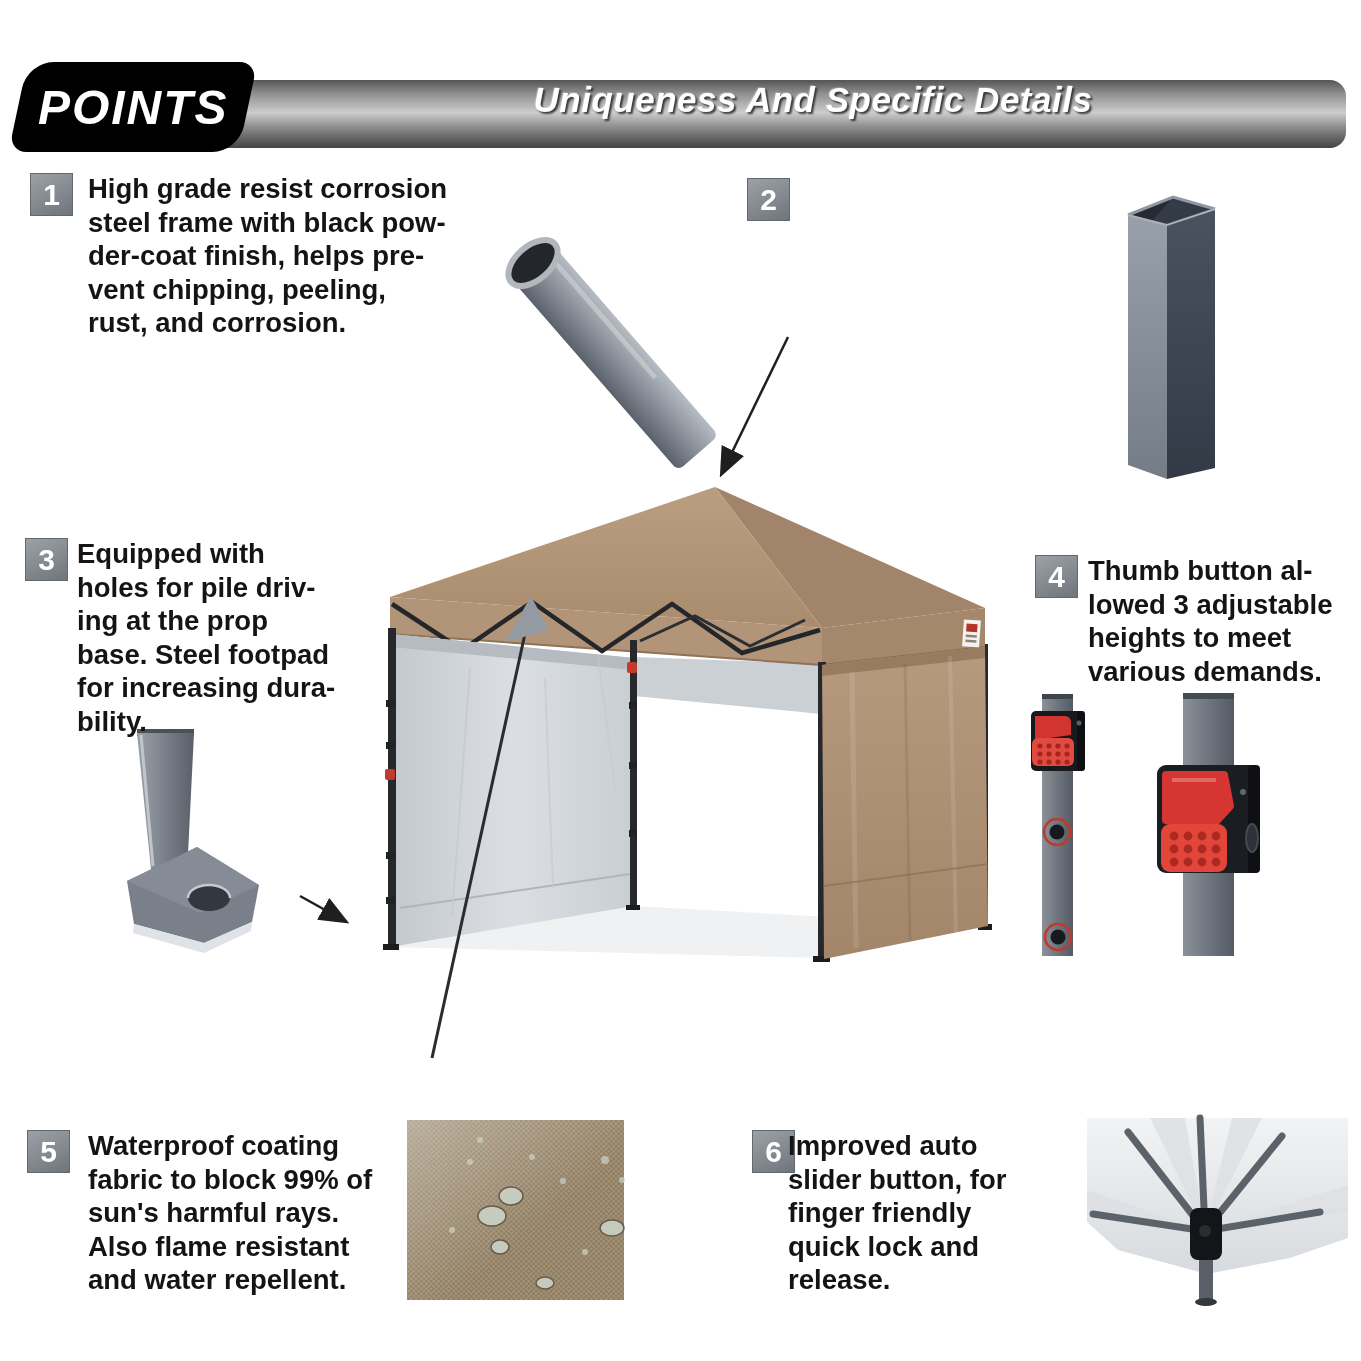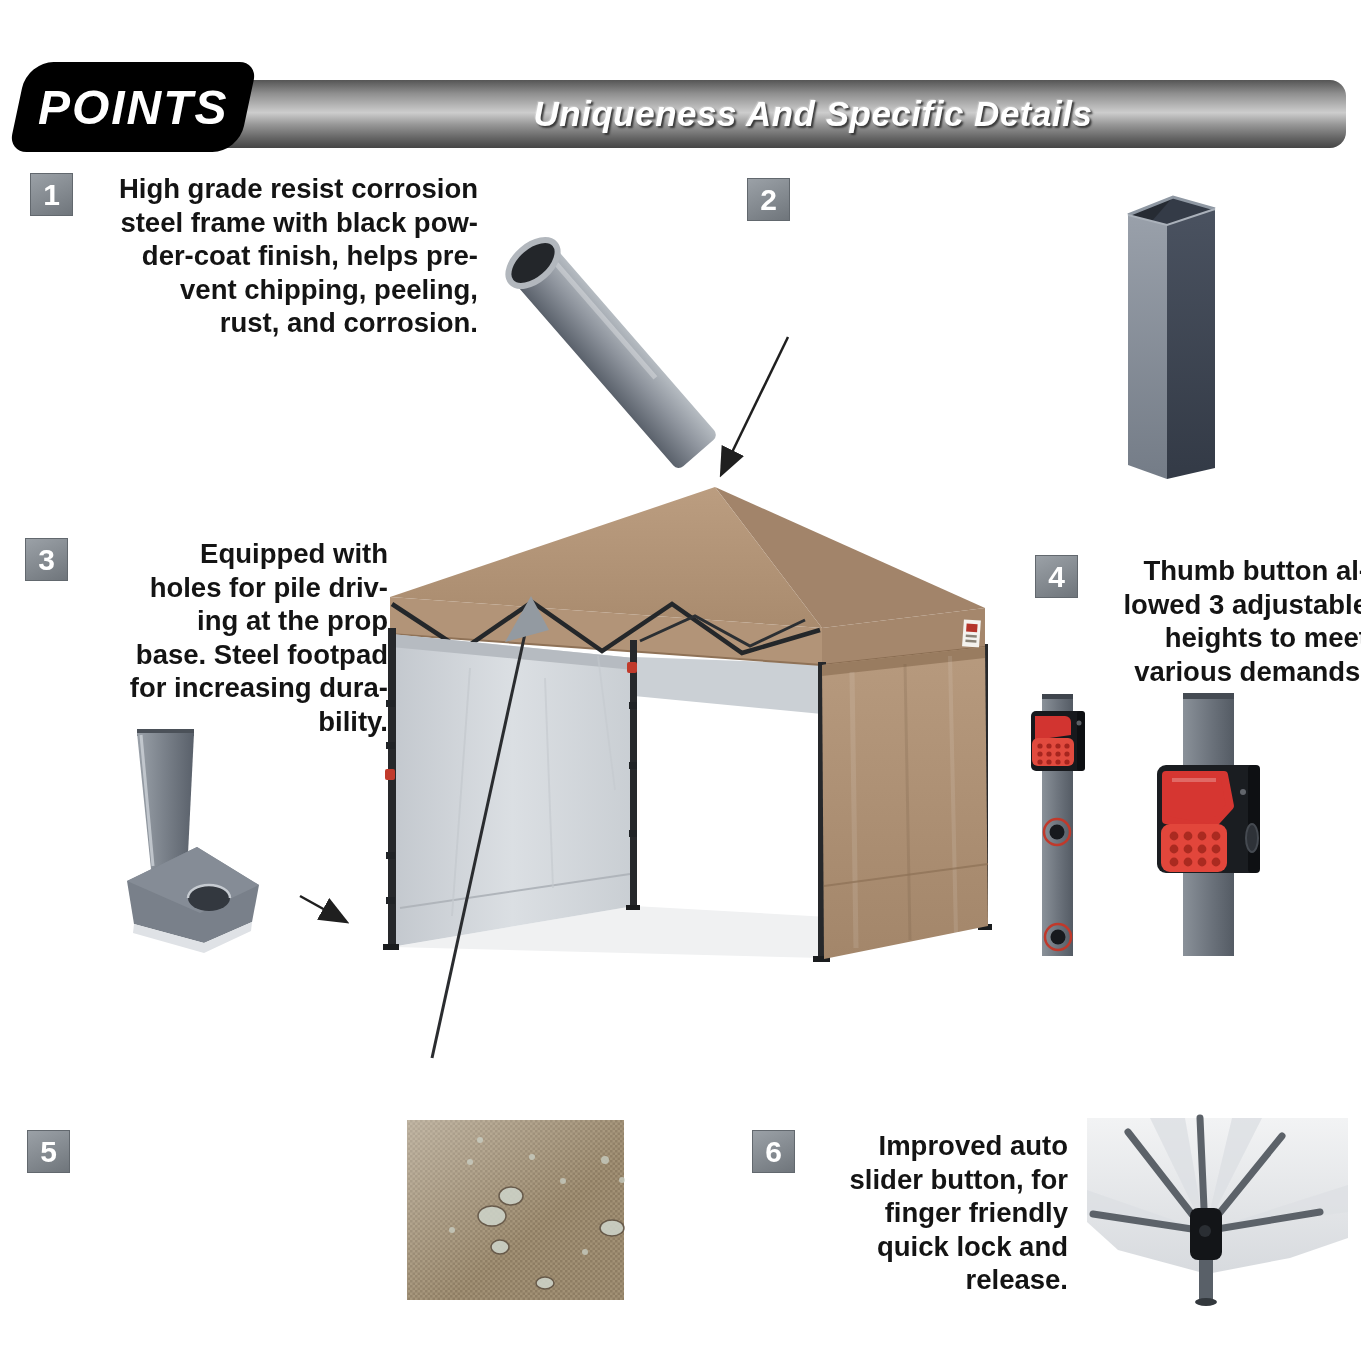--- a/index.html
+++ b/index.html
@@ -1,34 +1,34 @@
 <!DOCTYPE html>
 <html><head>
 <meta charset="utf-8">
 <style>
   html,body{margin:0;padding:0;background:#fff;}
   .canvas{position:relative;width:1361px;height:1361px;background:#ffffff;overflow:hidden;
           font-family:"Liberation Sans",sans-serif;}
   
   .banner{position:absolute;left:218px;top:80px;width:1128px;height:68px;z-index:1;
           background:linear-gradient(180deg,#555 0%,#8f8f8f 20%,#cdcdcd 48%,#969696 66%,#636363 86%,#454545 100%);
-          border-radius:0 16px 16px 0;display:flex;align-items:center;justify-content:center;}
+          border-radius:0 16px 16px 0;display:flex;justify-content:center;}
   .banner-title{color:#fff;font-style:italic;font-weight:bold;font-size:35px;letter-spacing:.5px;
           padding-left:62px;text-shadow:2px 2px 2px rgba(45,45,45,.9),-1px -1px 1px rgba(255,255,255,.25);}
   .points-shape{position:absolute;left:18px;top:62px;width:230px;height:90px;background:#000;
           border-radius:26px 18px 26px 18px;transform:skewX(-12deg);z-index:2;
           display:flex;align-items:center;justify-content:center;}
   .points-text{transform:skewX(12deg);color:#fff;font-style:italic;font-weight:bold;font-size:48px;letter-spacing:2px;}
   
   .num-badge{position:absolute;width:41px;height:41px;z-index:3;
           background:linear-gradient(155deg,#9ba1a7 0%,#81878d 60%,#6f757b 100%);
           border:1px solid #62686e;color:#fff;font-weight:bold;font-size:30px;
           display:flex;align-items:center;justify-content:center;}
   .feature-text{position:absolute;font-weight:bold;font-size:27.5px;line-height:1.22;color:#141414;
-          white-space:pre-line;z-index:3;text-align:right;}
+          white-space:pre-line;z-index:3;}
   svg{position:absolute;}
 </style>
 </head>
 <body>
 
 <div class="canvas">
 
   <div class="banner">
     <span class="banner-title">Uniqueness And Specific Details</span>
   </div>
@@ -308,34 +308,39 @@
   <div class="num-badge" style="left:30px;top:173px">1</div>
   <div class="feature-text" style="left:88px;top:172px;width:390px">High grade resist corrosion
 steel frame with black pow-
 der-coat finish, helps pre-
 vent chipping, peeling,
 rust, and corrosion.</div>
 
   <div class="num-badge" style="left:747px;top:178px">2</div>
 
   <div class="num-badge" style="left:25px;top:538px">3</div>
-  <div class="feature-text" style="left:88px;top:537px;width:300px">Equipped with
+  <div class="feature-text" style="left:77px;top:537px;width:300px">Equipped with
 holes for pile driv-
 ing at the prop
 base. Steel footpad
 for increasing dura-
 bility.</div>
 
   <div class="num-badge" style="left:1035px;top:555px">4</div>
   <div class="feature-text" style="left:1088px;top:554px;width:280px">Thumb button al-
 lowed 3 adjustable
 heights to meet
 various demands.</div>
 
   <div class="num-badge" style="left:27px;top:1130px">5</div>
+  <div class="feature-text" style="left:88px;top:1129px;width:340px">Waterproof coating
+fabric to block 99% of
+sun's harmful rays.
+Also flame resistant
+and water repellent.</div>
 
   <div class="num-badge" style="left:752px;top:1130px">6</div>
   <div class="feature-text" style="left:788px;top:1129px;width:280px">Improved auto
 slider button, for
 finger friendly
 quick lock and
 release.</div>
 
 </div>
 

